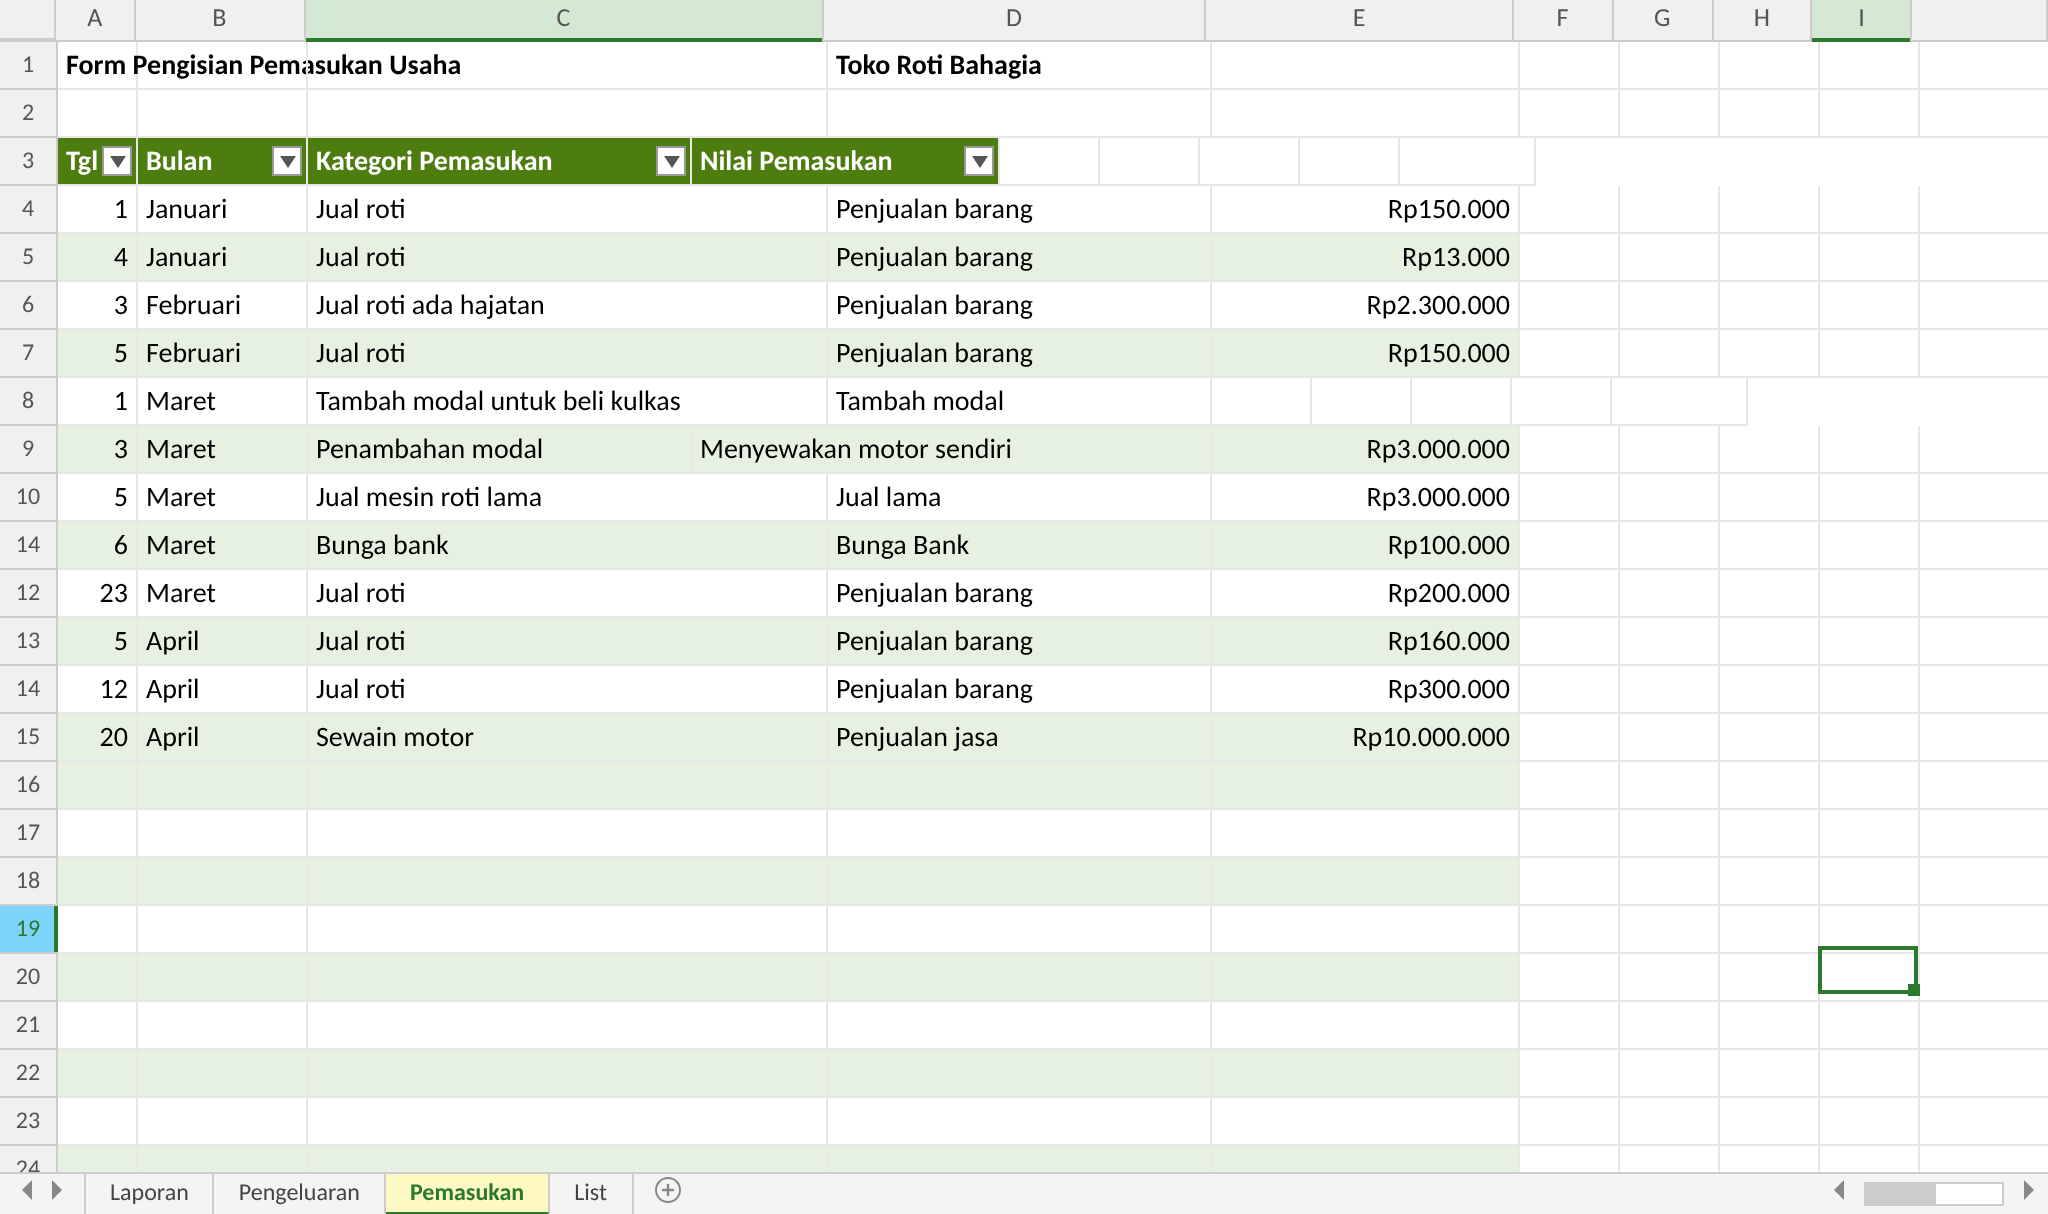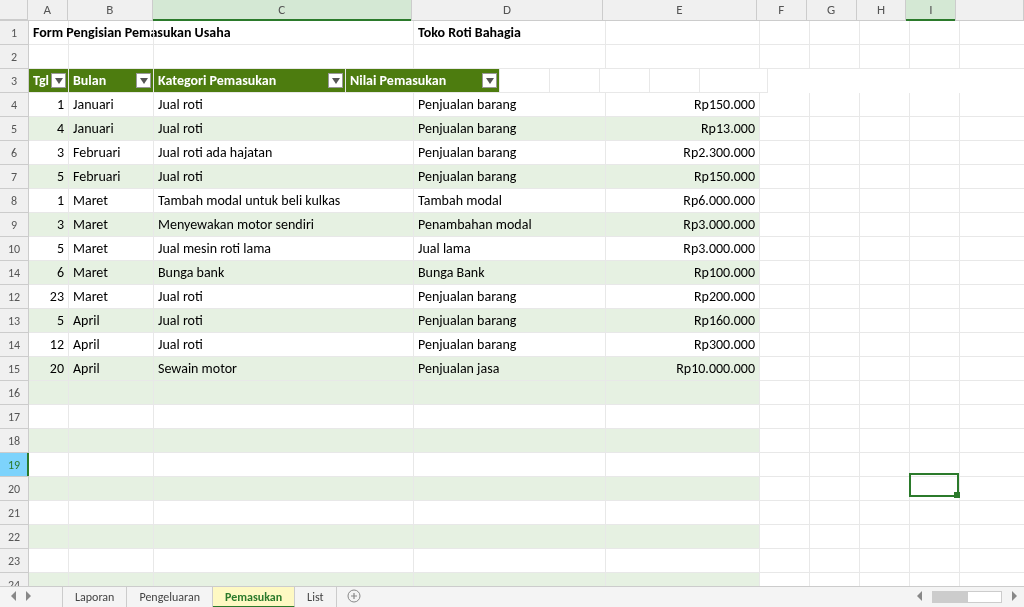--- a/index.html
+++ b/index.html
@@ -148,21 +148,21 @@
   .tab-nav svg { width:8px; height:10px; fill:#888; }
   .tab {
     padding: 0 12px;
     height: 21px;
     line-height: 21px;
     border-right: 1px solid #ccc;
     background: #f4f4f4;
     color: #444;
     cursor: pointer;
   }
-  .tab.first { border-left: 1px solid #ccc; margin-left: 20px; }
+  .tab.first { border-left: 1px solid #ccc; }
   .tab.active {
     background: #fef9c3;
     color: #2b7a2b;
     font-weight: bold;
     border-bottom: 2px solid #2b7a2b;
     margin-bottom:-1px;
   }
   .tab-add {
     padding: 0 10px;
     color:#666;
@@ -324,32 +324,31 @@
           <div class="cell wG"></div>
           <div class="cell wH"></div>
           <div class="cell wI"></div>
           <div class="cell wJ"></div>
         </div>
         <div class="row">
           <div class="cell wA right">1</div>
           <div class="cell wB">Maret</div>
           <div class="cell wC">Tambah modal untuk beli kulkas</div>
           <div class="cell wD">Tambah modal</div>
-          <div class="cell wE right">Rp6.000.000</div>
           <div class="cell wF"></div>
           <div class="cell wG"></div>
           <div class="cell wH"></div>
           <div class="cell wI"></div>
           <div class="cell wJ"></div>
         </div>
         <div class="row">
           <div class="cell wA right band">3</div>
           <div class="cell wB band">Maret</div>
+          <div class="cell wD band">Penambahan modal</div>
           <div class="cell wC band">Menyewakan motor sendiri</div>
-          <div class="cell wD band">Penambahan modal</div>
           <div class="cell wE right band">Rp3.000.000</div>
           <div class="cell wF"></div>
           <div class="cell wG"></div>
           <div class="cell wH"></div>
           <div class="cell wI"></div>
           <div class="cell wJ"></div>
         </div>
         <div class="row">
           <div class="cell wA right">5</div>
           <div class="cell wB">Maret</div>

